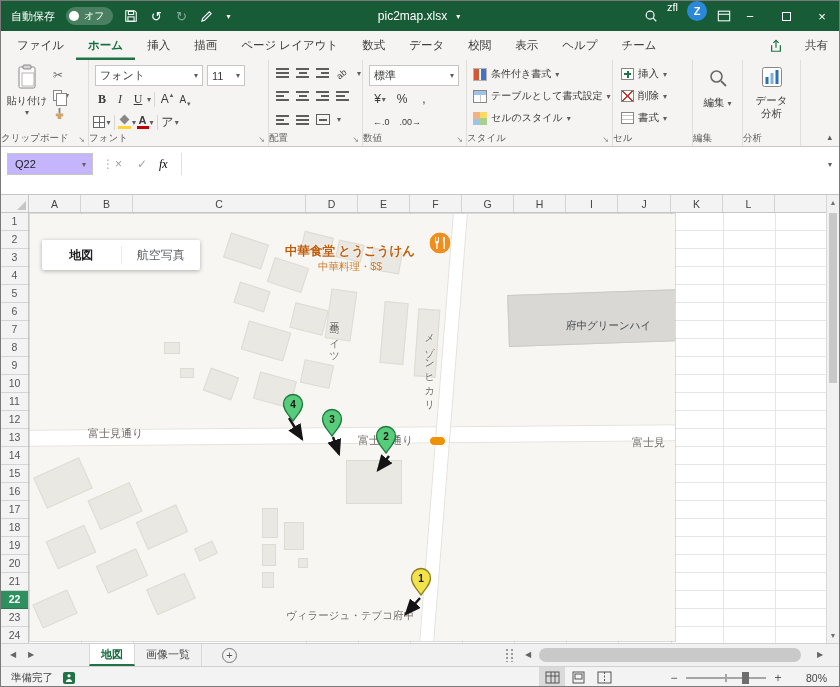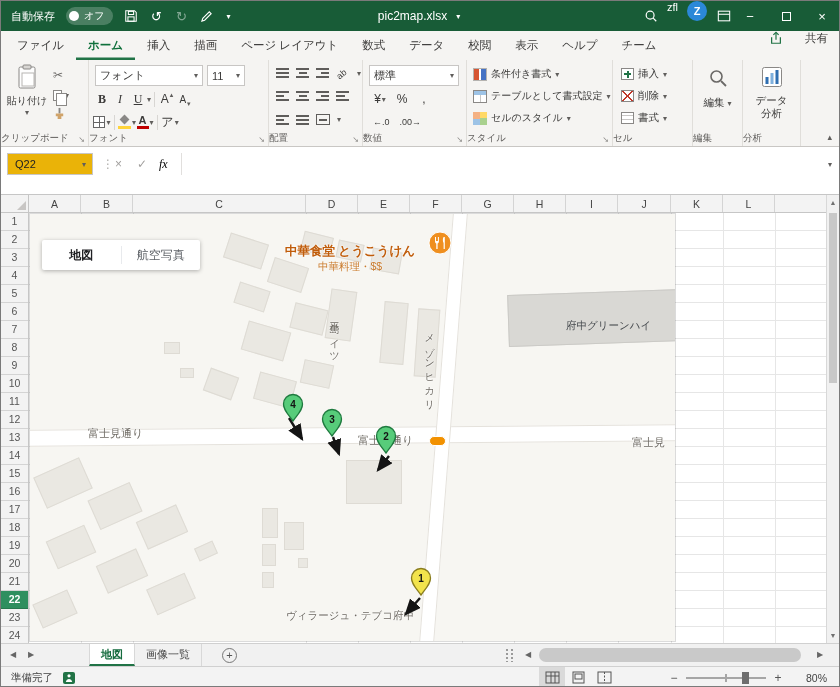--- a/index.html
+++ b/index.html
@@ -21,21 +21,21 @@
   .tb-user{font-size:11px;margin:0 7px}
   .avatar{width:20px;height:20px;border-radius:50%;background:#2b88d8;display:inline-flex;align-items:center;justify-content:center;font-size:11px;font-weight:bold;margin-right:8px}
   .wbtn{width:34px;height:30px;display:flex;align-items:center;justify-content:center;font-size:13px}
   .maxbox{width:9px;height:9px;border:1px solid #fff;display:block}
 
   
   .tabrow{position:absolute;top:30px;left:0;right:0;height:29px;background:#f5f4f2;display:flex;align-items:stretch;padding-left:4px;z-index:29}
   .rtab{padding:0 12px;display:flex;align-items:center;font-size:11.5px;color:#3b3a39}
   .rtab.active{color:#0f703b;font-weight:bold;box-shadow:inset 0 -2.5px 0 #217346}
   .flexspace{flex:1}
-  .actbtn{display:flex;gap:22px;padding:0 11px;font-size:11.5px;color:#3b3a39}
+  .actbtn{display:flex;align-items:center;gap:22px;padding:0 11px;font-size:11.5px;color:#3b3a39}
   .actbtn svg{display:block}
 
   
   .ribbon{position:absolute;top:59px;left:0;right:0;height:87px;background:#f5f4f2;border-bottom:1px solid #c9c7c4;z-index:28}
   .grp{position:absolute;top:0;height:86px;border-right:1px solid #e0deda}
   .glabel{position:absolute;bottom:1px;left:0;right:0;font-size:9.5px;color:#605e5c;white-space:nowrap}
   .launcher{position:absolute;bottom:2px;right:3px;font-size:8px;color:#8a8886}
   .chev{font-size:8px;color:#605e5c}
   .vsep{width:1px;height:15px;background:#d8d6d3;margin:0 3px}
 
@@ -89,21 +89,21 @@
   .ic-del{width:13px;height:12px;border:1px solid #8a8886;display:inline-block;background:
       linear-gradient(45deg,rgba(0,0,0,0) 44%,#c0392b 44% 56%,rgba(0,0,0,0) 56%),
       linear-gradient(-45deg,rgba(0,0,0,0) 44%,#c0392b 44% 56%,rgba(0,0,0,0) 56%),#fff}
   .ic-fmt{width:13px;height:12px;border:1px solid #8a8886;display:inline-block;background:repeating-linear-gradient(0deg,#fff 0 3px,#c8c6c4 3px 4px)}
   .edit-btn{position:absolute;left:0;right:0;top:36px;text-align:center;font-size:10.5px;color:#3b3a39}
   .ana-txt{position:absolute;top:34px;left:0;right:0;text-align:center;font-size:10.5px;line-height:13px;color:#3b3a39}
   .rcollapse{position:absolute;right:7px;bottom:4px;font-size:9px;color:#605e5c}
 
   
   .fbar{position:absolute;top:146px;left:0;right:0;height:48px;background:#fff;border-bottom:1px solid #c6c6c6;z-index:27}
-  .namebox{position:absolute;left:6px;top:6px;width:86px;height:22px;border:1px solid #c8c6c4;background:#eab308;display:flex;align-items:center}
+  .namebox{position:absolute;left:6px;top:6px;width:86px;height:22px;border:1px solid #c8c6c4;background:#c4b5fd;display:flex;align-items:center}
   .nbval{flex:1;padding-left:7px;font-size:11px;color:#222}
   .nb-chev{width:16px;text-align:center;font-size:8px;color:#605e5c}
   .fsep{position:absolute;left:101px;top:10px;color:#b0aeab;font-size:12px}
   .fbtn2{position:absolute;top:10px;font-size:12px;color:#a19f9d}
   .fbtn2.fx{font-style:italic;font-family:"Liberation Serif",serif;color:#000000}
   .finput{position:absolute;left:180px;right:22px;top:6px;height:22px;background:#fff;border-left:1px solid #e1dfdd}
   .fexp{position:absolute;right:7px;top:13px;font-size:8px;color:#605e5c}
 
   
   .hdrrow{position:absolute;top:194px;left:0;width:827px;height:18px;background:#f3f3f3;border-bottom:1px solid #c6c6c6;display:flex;z-index:10}

